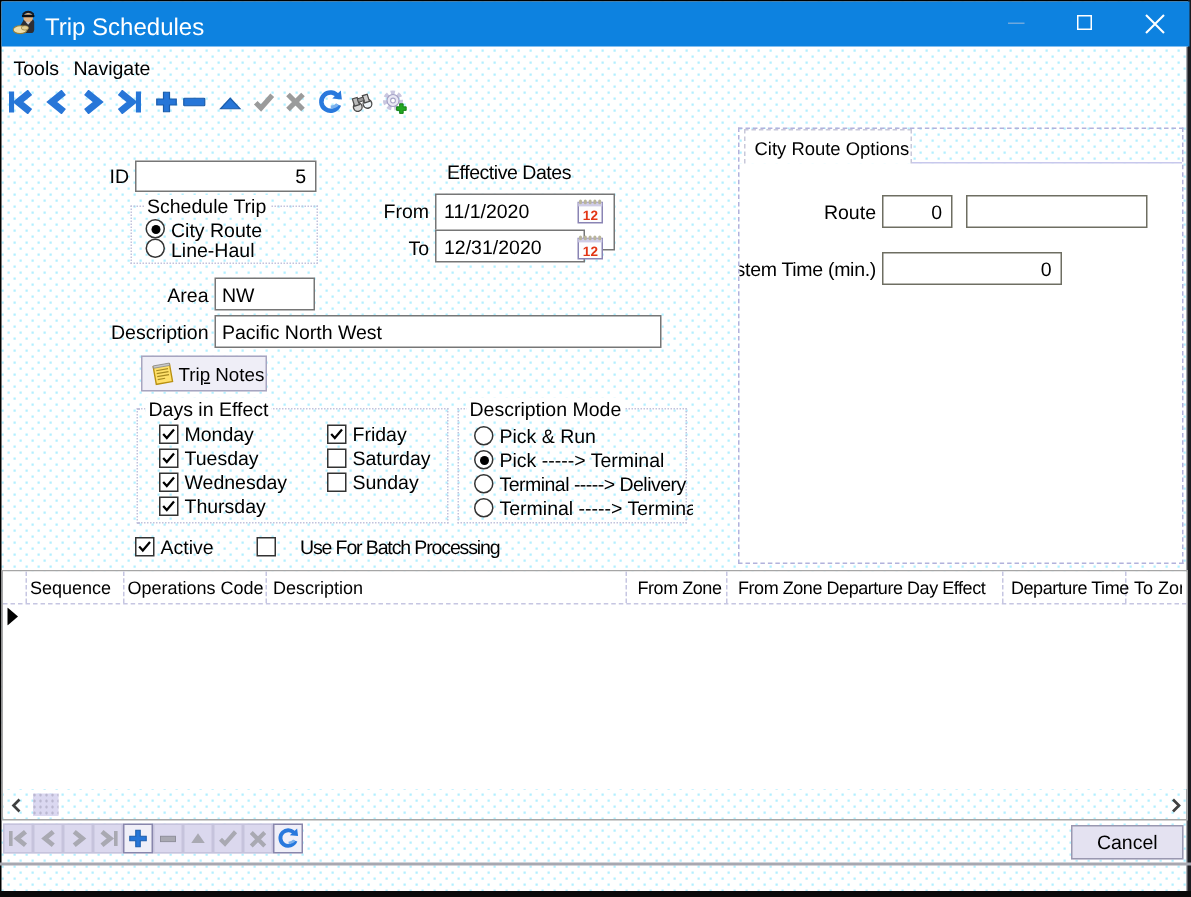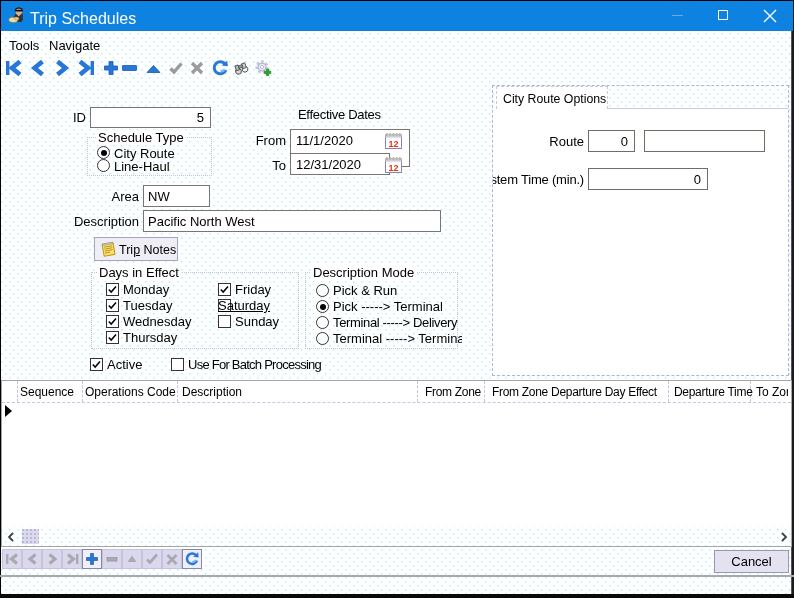--- a/index.html
+++ b/index.html
@@ -101,21 +101,21 @@
     <circle cx="8" cy="8" r="4" fill="#e9e8f4" stroke="#a5a2c6" stroke-width="0.8"></circle>
     <circle cx="8" cy="8" r="1.6" fill="#fff" stroke="#a5a2c6" stroke-width="0.7"></circle>
     <path d="M10.4 12.2 h2 v-2 h2.4 v2 h2 v2.4 h-2 v2 h-2.4 v-2 h-2 Z" fill="#22a822" stroke="#0f7a0f" stroke-width="0.6"></path>
   </svg>
 
   <div class="lbl" style="right:708px;top:110px;">ID</div>
   <div class="tb" style="left:90px;top:107px;width:121px;height:21px;text-align:right;padding:2px 6px 0 0;">5</div>
   <div class="lbl" style="left:298px;top:107px;letter-spacing:-0.3px;">Effective Dates</div>
 
   <div class="fs" style="left:87px;top:137px;width:125px;height:39px;"></div>
-  <div class="leg" style="left:96px;top:130px;">Schedule Type</div>
+  <div class="leg" style="left:96px;top:130px;">Schedule Trip</div>
   <div class="rd" style="left:97px;top:146px;"></div>
   <div class="abs" style="left:101px;top:150px;width:6px;height:6px;border-radius:50%;background:#000;"></div>
   <div class="lbl" style="left:114px;top:146px;">City Route</div>
   <div class="rd" style="left:97px;top:159px;"></div>
   <div class="lbl" style="left:114px;top:159px;">Line-Haul</div>
 
   <div class="lbl" style="right:508px;top:133px;">From</div>
   <div class="tb" style="left:290px;top:129px;width:120px;height:38px;padding:3px 0 0 5px;">11/1/2020</div>
   <div class="lbl" style="right:508px;top:158px;">To</div>
   <div class="tb" style="left:290px;top:153px;width:100px;height:22px;padding:3px 0 0 5px;">12/31/2020</div>
@@ -161,21 +161,21 @@
     <div class="lbl" style="left:123px;top:282px;">Monday</div>
   <div class="cb" style="left:106px;top:299px;"></div>
     <div class="lbl" style="left:123px;top:298px;">Tuesday</div>
   <div class="cb" style="left:106px;top:315px;"></div>
     <div class="lbl" style="left:123px;top:314px;">Wednesday</div>
   <div class="cb" style="left:106px;top:331px;"></div>
     <div class="lbl" style="left:123px;top:330px;">Thursday</div>
   <div class="cb" style="left:218px;top:283px;"></div>
     <div class="lbl" style="left:235px;top:282px;">Friday</div>
   <div class="cb" style="left:218px;top:299px;"></div>
-    <div class="lbl" style="left:218px;top:298px;text-decoration:underline;">Saturday</div>
+    <div class="lbl" style="left:235px;top:298px;">Saturday</div>
   <div class="cb" style="left:218px;top:315px;"></div>
     <div class="lbl" style="left:235px;top:314px;">Sunday</div>
   <svg style="left:106px;top:283px;" width="13" height="13" viewBox="0 0 13 13">
       <path d="M2.8 6.4 L5.2 9 L10 3.4" fill="none" stroke="#000" stroke-width="1.5"></path>
     </svg>
   <svg style="left:106px;top:299px;" width="13" height="13" viewBox="0 0 13 13">
       <path d="M2.8 6.4 L5.2 9 L10 3.4" fill="none" stroke="#000" stroke-width="1.5"></path>
     </svg>
   <svg style="left:106px;top:315px;" width="13" height="13" viewBox="0 0 13 13">
       <path d="M2.8 6.4 L5.2 9 L10 3.4" fill="none" stroke="#000" stroke-width="1.5"></path>
@@ -198,21 +198,21 @@
     <div class="lbl" style="left:333px;top:315px;letter-spacing:-0.35px;">Terminal -----&gt; Delivery</div>
   <div class="rd" style="left:316px;top:332px;"></div>
     <div class="lbl" style="left:333px;top:331px;width:129px;overflow:hidden;">Terminal -----&gt; Terminal</div>
 
   <div class="cb" style="left:90px;top:358px;"></div>
   <svg style="left:90px;top:358px;" width="13" height="13" viewBox="0 0 13 13">
       <path d="M2.8 6.4 L5.2 9 L10 3.4" fill="none" stroke="#000" stroke-width="1.5"></path>
     </svg>
   <div class="lbl" style="left:107px;top:357px;">Active</div>
   <div class="cb" style="left:171px;top:358px;"></div>
-  <div class="lbl" style="left:188px;top:357px;letter-spacing:-0.75px;">Use For Batch Processing</div>
+  <div class="lbl" style="left:200px;top:357px;letter-spacing:-0.75px;">Use For Batch Processing</div>
 
   <div class="abs" style="left:493px;top:109px;width:295px;height:266px;background:#fff;"></div>
   <div class="abs" style="left:492px;top:85px;width:297px;height:291px;border:1px dashed #b2b2dc;box-sizing:border-box;"></div>
   <div class="abs" style="left:496px;top:86px;width:112px;height:23px;background:#fff;border:1px dashed #c8c8da;border-bottom:none;box-sizing:border-box;"></div>
   <div class="lbl" style="left:503px;top:92px;font-size:12.3px;">City Route Options</div>
   <div class="abs" style="left:608px;top:108px;width:180px;height:1px;background:#c8c8ec;"></div>
   <div class="lbl" style="right:210px;top:134px;">Route</div>
   <div class="tb" style="left:588px;top:130px;width:47px;height:22px;border-color:#6e6e62;text-align:right;padding:3px 6px 0 0;">0</div>
   <div class="tb" style="left:644px;top:130px;width:121px;height:22px;border-color:#6e6e62;"></div>
   <div class="abs" style="left:493px;top:172px;width:91px;height:16px;overflow:hidden;">

